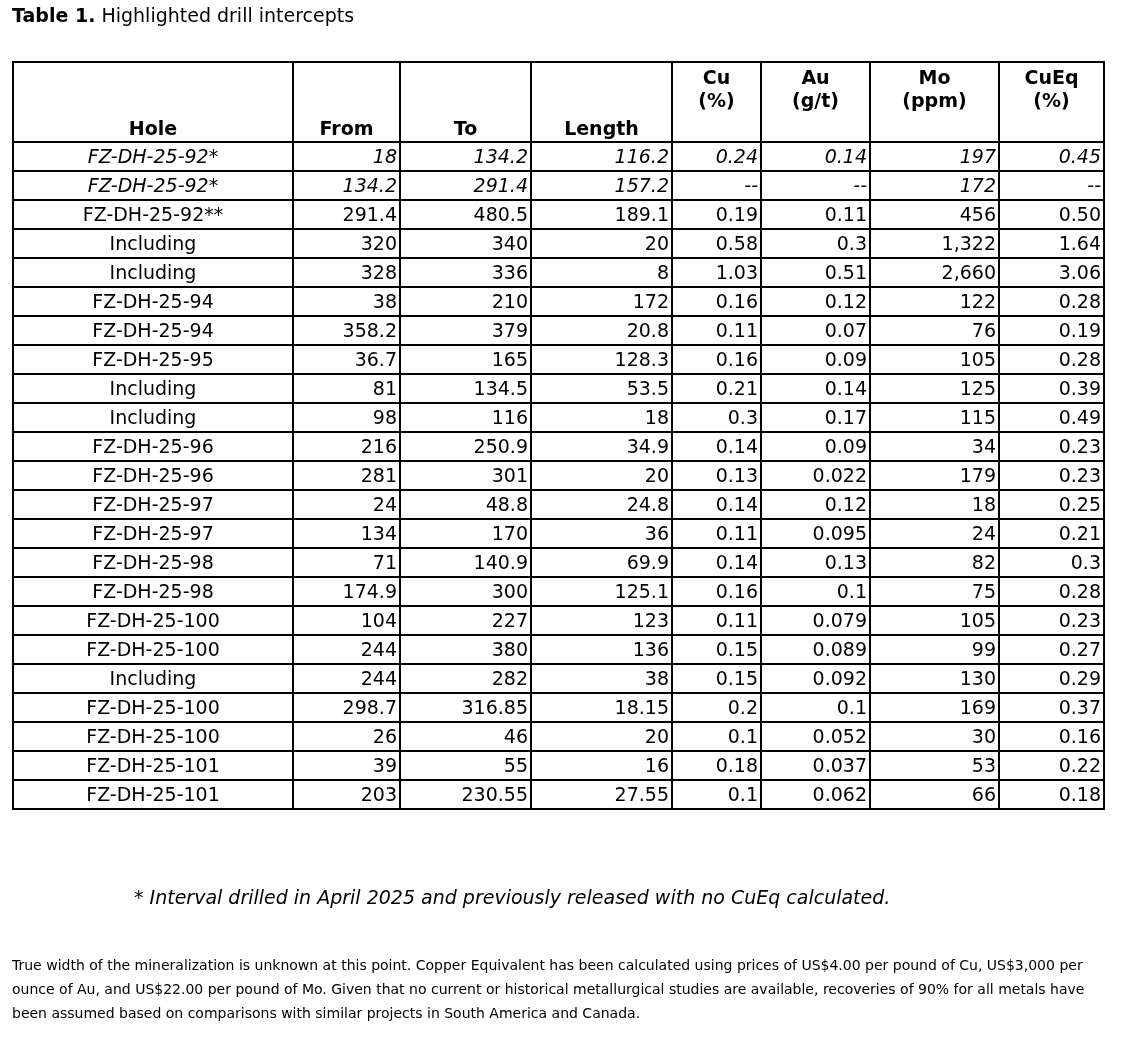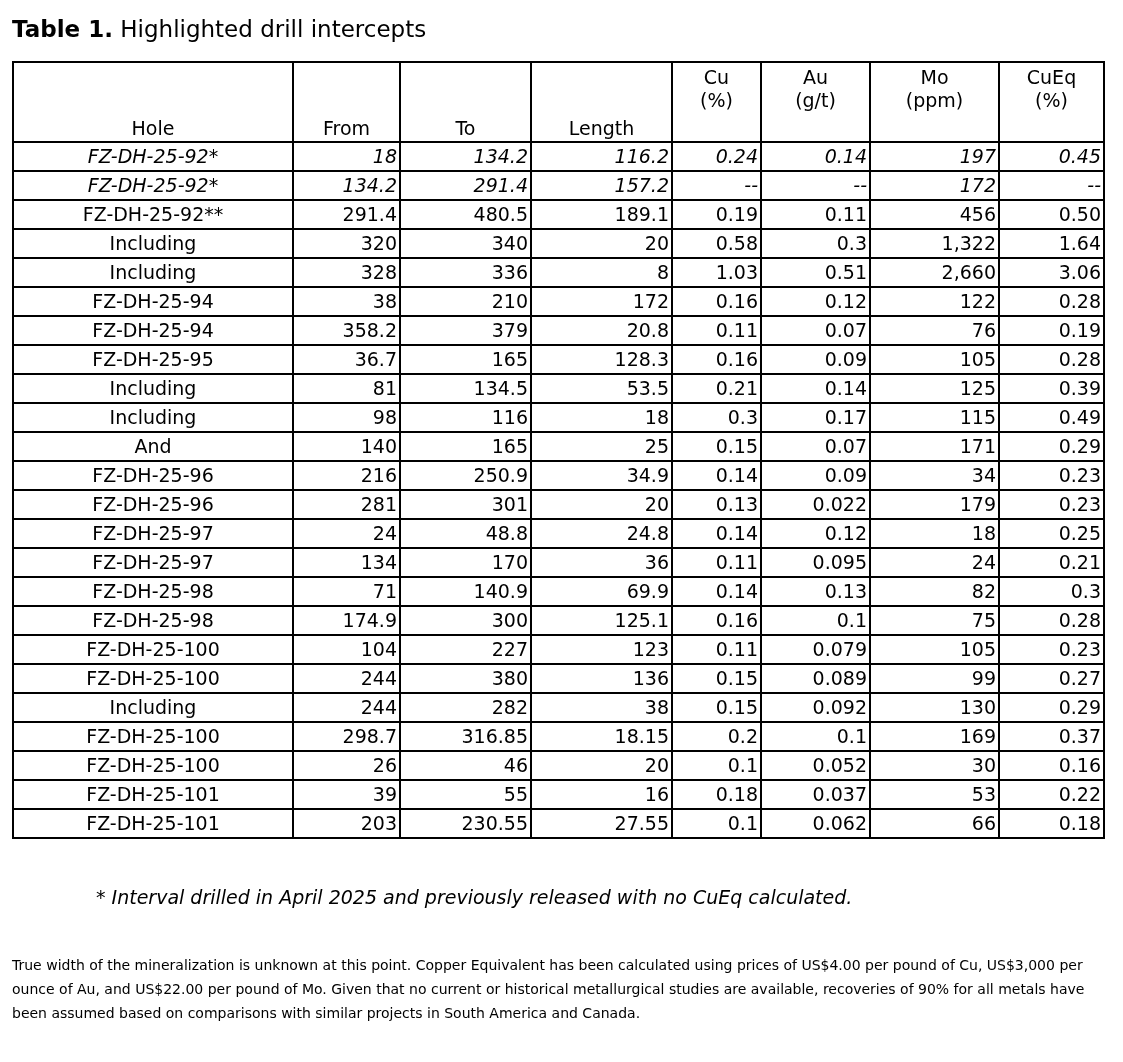--- a/index.html
+++ b/index.html
@@ -1,46 +1,46 @@
 <!DOCTYPE html>
 <html><head>
 <meta charset="utf-8">
 <style>
   html, body { margin: 0; padding: 0; background: #ffffff; }
   body {
     width: 1123px; height: 1062px; position: relative; overflow: hidden;
     font-family: "DejaVu Sans", sans-serif; color: #000000;
   }
   .title {
-    position: absolute; left: 12px; top: 17px;
-    font-size: 23px; line-height: 24px; white-space: nowrap;
+    position: absolute; left: 12px; top: 3px;
+    font-size: 19px; line-height: 24px; white-space: nowrap;
   }
   .title b { font-weight: bold; }
   table.intercepts {
     position: absolute; left: 12px; top: 61px;
     border-collapse: collapse; table-layout: fixed;
     font-size: 19px;
   }
   table.intercepts th, table.intercepts td {
     border: 2px solid #000000; padding: 0 2px 0 2px;
     white-space: nowrap; overflow: hidden;
   }
   table.intercepts th {
     height: 74px; vertical-align: bottom; text-align: center;
-    font-weight: normal; line-height: 23px; padding-bottom: 1px;
+    font-weight: bold; line-height: 23px; padding-bottom: 1px;
   }
   table.intercepts th.top { vertical-align: top; padding-top: 3px; }
   table.intercepts td { height: 27px; line-height: 27px; text-align: right; }
   table.intercepts td.hole { text-align: center; }
   tr.italic td { font-style: italic; }
   .notes {
     position: absolute; left: 96px; top: 885px;
     font-size: 19px; line-height: 24px; white-space: nowrap;
   }
-  .notes .n1 { font-style: italic; }
+  .notes .n1 { font-style: italic; margin-left: 38px; }
   .para {
     position: absolute; left: 12px; top: 953px; width: 1095px;
     font-size: 14px; line-height: 24px;
   }
 </style>
 </head>
 <body>
 
 <div class="title"><b>Table 1.</b><span> Highlighted drill intercepts</span></div>
 
@@ -182,30 +182,20 @@
         <td class="hole">Including</td>
         <td>98</td>
         <td>116</td>
         <td>18</td>
         <td>0.3</td>
         <td>0.17</td>
         <td>115</td>
         <td>0.49</td>
       </tr>
       <tr>
-        <td class="hole">And</td>
-        <td>140</td>
-        <td>165</td>
-        <td>25</td>
-        <td>0.15</td>
-        <td>0.07</td>
-        <td>171</td>
-        <td>0.29</td>
-      </tr>
-      <tr>
         <td class="hole">FZ-DH-25-96</td>
         <td>216</td>
         <td>250.9</td>
         <td>34.9</td>
         <td>0.14</td>
         <td>0.09</td>
         <td>34</td>
         <td>0.23</td>
       </tr>
       <tr>

